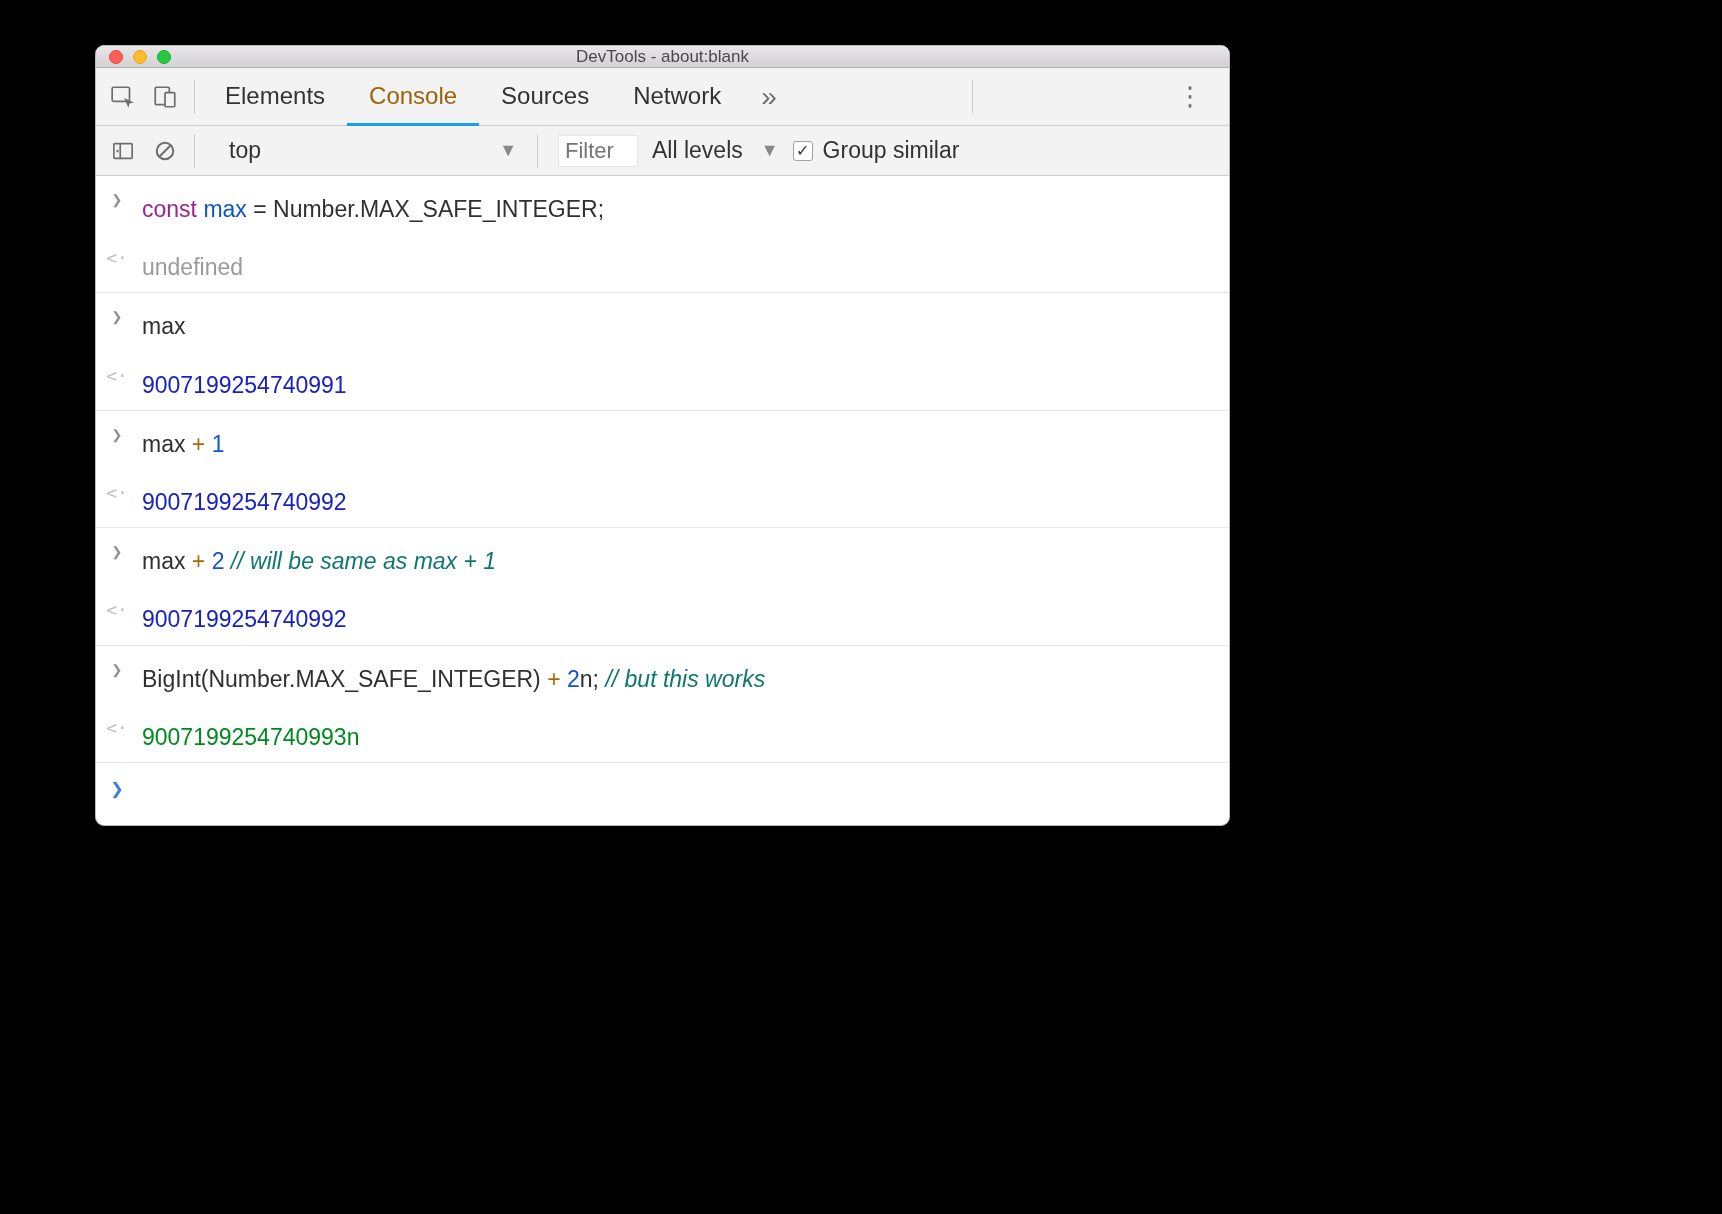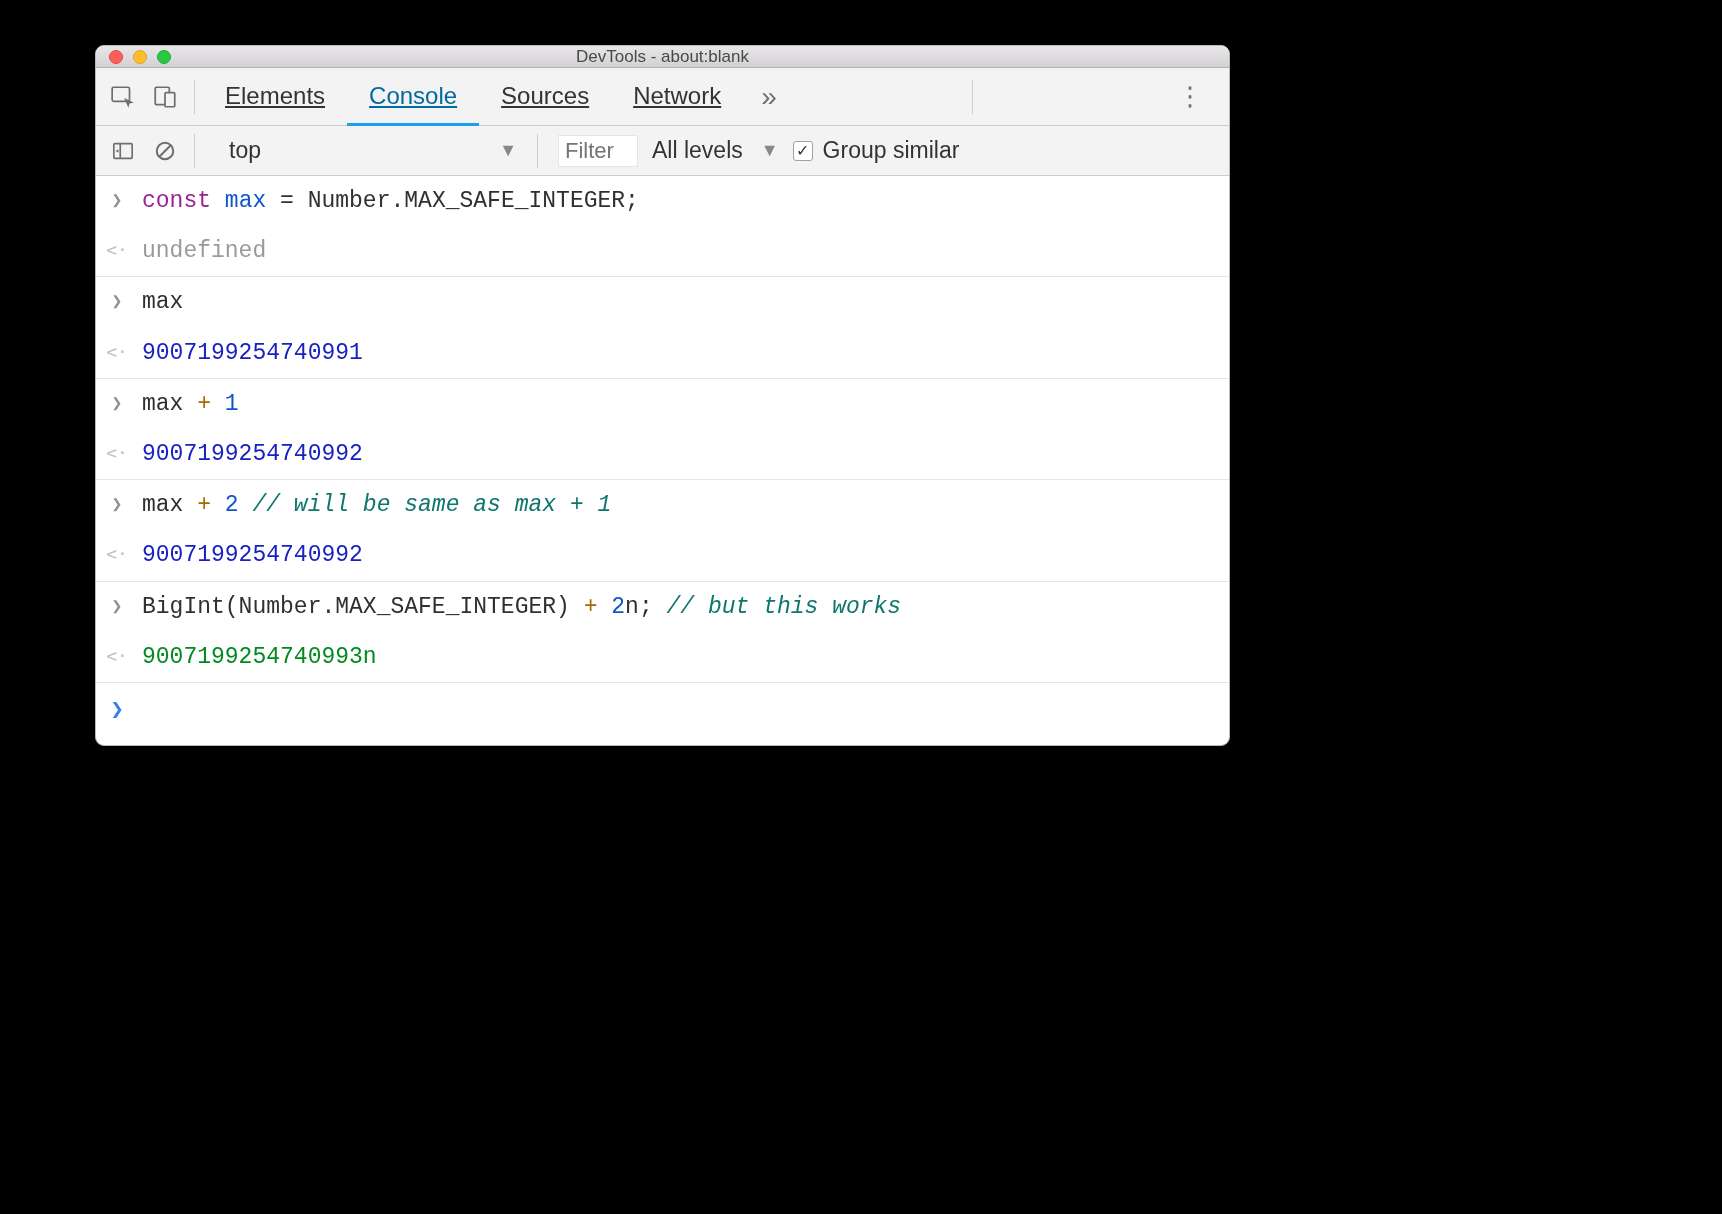--- a/index.html
+++ b/index.html
@@ -74,24 +74,23 @@
   }
   .tabs { display: flex; align-items: stretch; height: 100%; }
   .tab {
     padding: 0 22px;
     display: flex;
     align-items: center;
     color: #333;
     border-bottom: 3px solid transparent;
     margin-bottom: -1px;
     cursor: default;
-    text-decoration: underline;
   }
   .tab.active {
-    color: #0369a1;
+    color: #a16207;
     border-bottom-color: #1a9fef;
     font-weight: 500;
     text-align: center;
   }
   .more-tabs {
     padding: 0 18px;
     display: flex;
     align-items: center;
     color: #6e6e6e;
     font-size: 28px;
@@ -176,21 +175,21 @@
   .gutter {
     width: 22px;
     flex-shrink: 0;
     text-align: center;
     font-size: 18px;
     padding-top: 2px;
   }
   .gutter.in  { color: #909090; }
   .gutter.out { color: #c0c0c0; }
   .gutter.prompt { color: #3b7de0; font-size: 22px; font-weight: bold; }
-  .code { white-space: pre; font-family: Liberation Mono, monospace; color: #303030; }
+  .code { white-space: pre; font-family: Liberation Sans, sans-serif; color: #303030; margin-top: 8px; }
   .kw   { color: #9b2393; }
   .ident{ color: #1155cc; }
   .numlit { color: #1155cc; }
   .op   { color: #a66a00; }
   .comment { color: #0f766e; font-style: italic; }
   .undef { color: #9a9a9a; }
   .bigint { color: #008a1e; }
   .resultnum { color: #1821c2; }
   svg { display: block; }
 </style>

